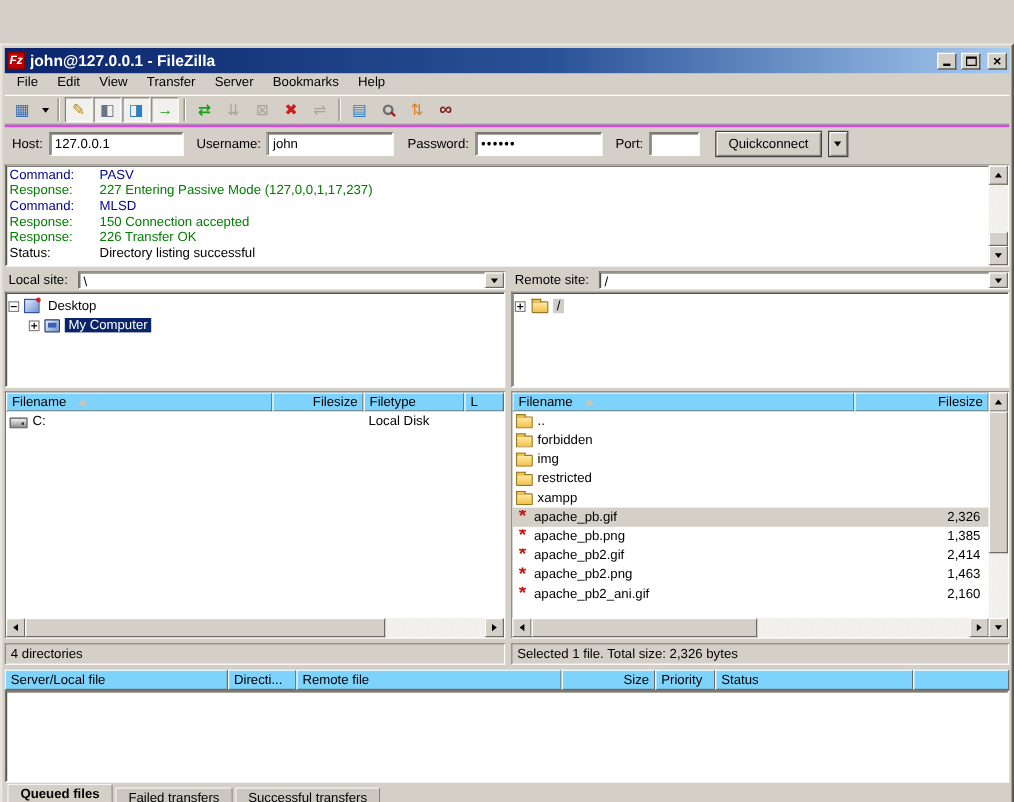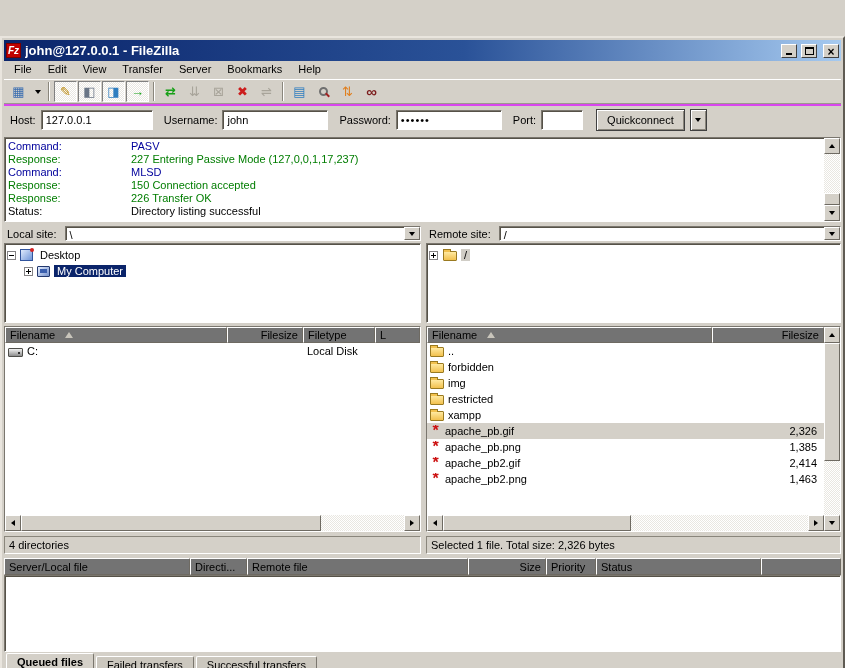--- a/index.html
+++ b/index.html
@@ -61,21 +61,21 @@
   .well{background:#fff;border:1px solid;border-color:#7a766e #fff #fff #7a766e;
     box-shadow:inset 1px 1px 0 #565248;}
   .dither{background-color:#e9e7e1;background-image:
     linear-gradient(45deg,#fff 25%,transparent 25%,transparent 75%,#fff 75%),
     linear-gradient(45deg,#fff 25%,transparent 25%,transparent 75%,#fff 75%);
     background-size:2px 2px;background-position:0 0,1px 1px;}
 
   
   .log{height:85px;flex:none;margin:3px 0 2px;display:flex;}
   .log-lines{flex:1;padding:2px 1px 2px 3px;overflow:hidden;}
-  .log-line{display:flex;font-size:11px;line-height:13px;white-space:nowrap;gap:48px;}
+  .log-line{display:flex;font-size:11px;line-height:13px;white-space:nowrap;}
   .log-label{width:75px;flex:none;}
   .lc-cmd{color:#00009c;} .lc-resp{color:#007d00;} .lc-status{color:#000;}
 
   
   .vscroll{width:16px;flex:none;display:flex;flex-direction:column;}
   .hscroll{height:16px;flex:none;display:flex;}
   .sbtn{width:16px;height:16px;flex:none;background:#d4d0c8;border:1px solid;
     border-color:#fff #6e6a62 #6e6a62 #fff;display:flex;align-items:center;justify-content:center;}
   .tri-up{width:0;height:0;border-left:3px solid transparent;border-right:3px solid transparent;border-bottom:4px solid #000;}
   .tri-dn{width:0;height:0;border-left:3px solid transparent;border-right:3px solid transparent;border-top:4px solid #000;}
@@ -104,21 +104,21 @@
   .exp.plus::after{content:"";position:absolute;top:1px;bottom:1px;left:3px;width:1px;background:#000;}
   .exp-spacer{width:13px;flex:none;}
   .indent{width:17px;flex:none;}
   .tree-label{padding:0 3px;white-space:nowrap;}
   .sel-active{background:#0a246a;color:#fff;}
   .sel-inactive{background:#d0cdc6;}
 
   .listctl{flex:1;display:flex;min-height:0;}
   .list-main{flex:1;display:flex;flex-direction:column;min-width:0;}
   .hdr{height:16px;flex:none;display:flex;overflow:hidden;}
-  .hcell{background:#737373;border:1px solid;border-color:#fff #6e6a62 #6e6a62 #fff;
+  .hcell{background:#7dd3fc;border:1px solid;border-color:#fff #6e6a62 #6e6a62 #fff;
     font-size:11px;display:flex;align-items:center;padding:0 4px;white-space:nowrap;overflow:hidden;flex:none;}
   .hcell.fill{flex:1;}
   .sort-arrow{width:0;height:0;border-left:4px solid transparent;border-right:4px solid transparent;
     border-bottom:6px solid #c9c5bb;margin-left:10px;}
   .rows{flex:1;background:#fff;overflow:hidden;}
   .frow{height:16px;display:flex;align-items:center;font-size:11px;white-space:nowrap;}
   .fcell{padding:0 4px;display:flex;align-items:center;overflow:hidden;flex:none;}
   .fcell.num{justify-content:flex-end;padding-right:7px;}
   .row-sel{background:#d4d0c8;}
 
@@ -337,21 +337,21 @@
       <div class="listctl well" style="padding:0">
         <div class="list-main">
           <div class="hdr">
             <div class="hcell" style="width:222px">
                 <span>Filename</span>
                 <span class="sort-arrow"></span>
               </div>
             <div class="hcell" style="width:76px;justify-content:flex-end">
                 <span>Filesize</span>
               </div>
-            <div class="hcell" style="width:72px">
+            <div class="hcell" style="width:84px">
                 <span>Filetype</span>
               </div>
             <div class="hcell fill">
                 <span>L</span>
               </div>
           </div>
           <div class="rows">
             <div class="frow">
               <div class="fcell" style="width:222px;padding-left:2px">
                   <span class="icon-drive"></span>
@@ -486,20 +486,29 @@
                   <span>2,414</span>
                 </div>
               </div>
             <div class="frow">
                 <div class="fcell" style="width:285px;padding-left:2px">
                   <span class="icon-image"></span>
                   <span>apache_pb2.png</span>
                 </div>
                 <div class="fcell num" style="flex:1">
                   <span>1,463</span>
+                </div>
+              </div>
+            <div class="frow">
+                <div class="fcell" style="width:285px;padding-left:2px">
+                  <span class="icon-image"></span>
+                  <span>apache_pb2_ani.gif</span>
+                </div>
+                <div class="fcell num" style="flex:1">
+                  <span>2,160</span>
                 </div>
               </div>
           </div>
           <div class="hscroll dither">
             <div class="sbtn">
                 <span class="tri-lf"></span>
               </div>
             <div class="hthumb" style="width:188px"></div>
             <div style="flex:1"></div>
             <div class="sbtn">

